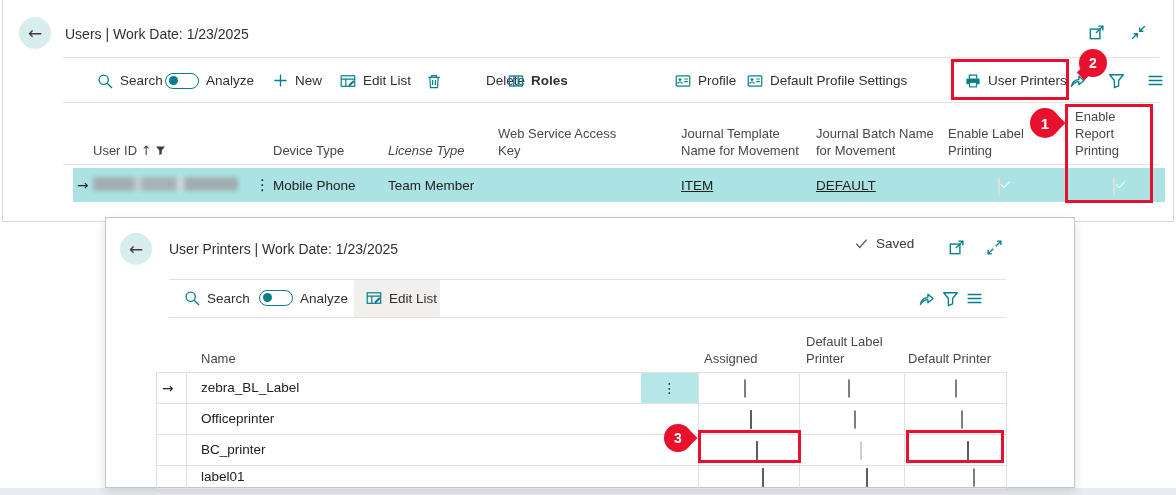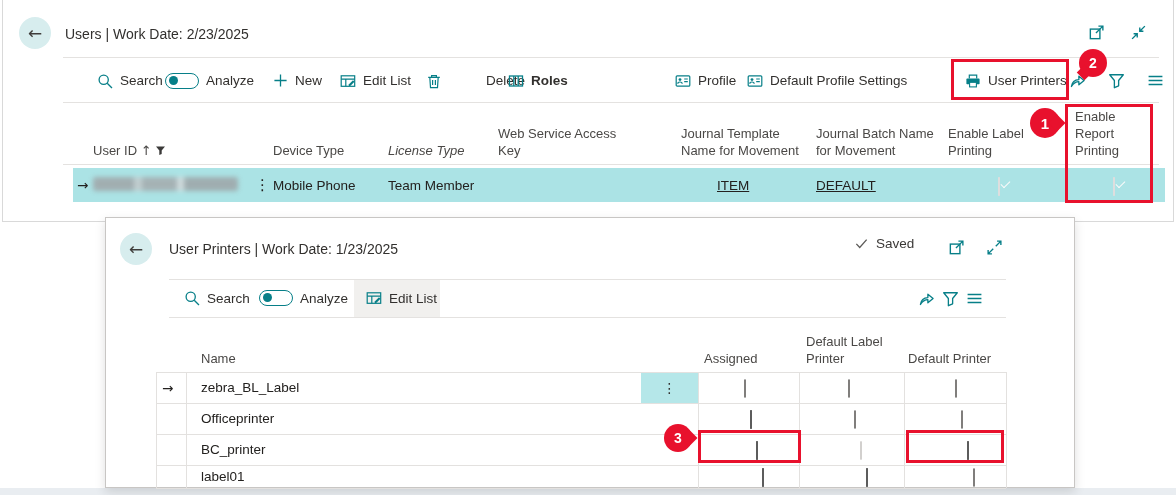--- a/index.html
+++ b/index.html
@@ -69,21 +69,21 @@
 </head>
 <body>
 
 <div class="canvas">
 
   <section class="win-top">
 
     <div class="circle-btn" style="left:16px; top:17px;">
       <span class="glyph">←</span>
     </div>
-    <div class="page-title" style="left:62px; top:26px;">Users | Work Date: 2/23/2025</div>
+    <div class="page-title" style="left:62px; top:26px;">Users | Work Date: 1/23/2025</div>
 
     <span class="icon abs" style="left:1085px; top:24px;">
       <svg width="17" height="17" viewBox="0 0 16 16" fill="none" stroke="currentColor" stroke-width="1.3">
           <rect x="2.2" y="4.8" width="9" height="9"></rect>
           <path d="M7.5 8.5L14 2M9.8 2H14v4.2"></path>
         </svg>
     </span>
     <span class="icon abs" style="left:1127px; top:24px;">
       <svg width="17" height="17" viewBox="0 0 16 16" fill="none" stroke="currentColor" stroke-width="1.3">
           <path d="M14 2L9.2 6.8M9.2 3.4v3.4h3.4M2 14l4.8-4.8M6.8 12.6V9.2H3.4"></path>
@@ -211,21 +211,21 @@
     <div class="th" style="left:1072px; width:58px;">Enable Report Printing</div>
     <div class="tline" style="left:60px; width:1096px; top:164px;"></div>
 
     
     <div class="sel-row"></div>
     <div class="cell glyph" style="left:74px;">→</div>
     <div class="blur-id"></div>
     <div class="cell glyph" style="left:252px; font-size:15px;">⋮</div>
     <div class="cell" style="left:270px;">Mobile Phone</div>
     <div class="cell" style="left:385px;">Team Member</div>
-    <div class="cell link" style="left:678px;margin-left:36px;">ITEM</div>
+    <div class="cell link" style="left:678px;">ITEM</div>
     <div class="cell link" style="left:813px;">DEFAULT</div>
     <span class="cb light abs checked" style="left:995px; top:178px;"></span>
     <span class="cb light abs checked" style="left:1108px; top:178px;"></span>
 
     
     <div class="rbox" style="left:948px; top:59px; width:118px; height:41px;"></div>
     <div class="balloon b28 tail-bl" style="left:1076px; top:49px;">2</div>
     <div class="rbox" style="left:1062px; top:104px; width:88px; height:99px;"></div>
     <div class="balloon b30 tail-right" style="left:1027px; top:108px;">1</div>
   </section>

